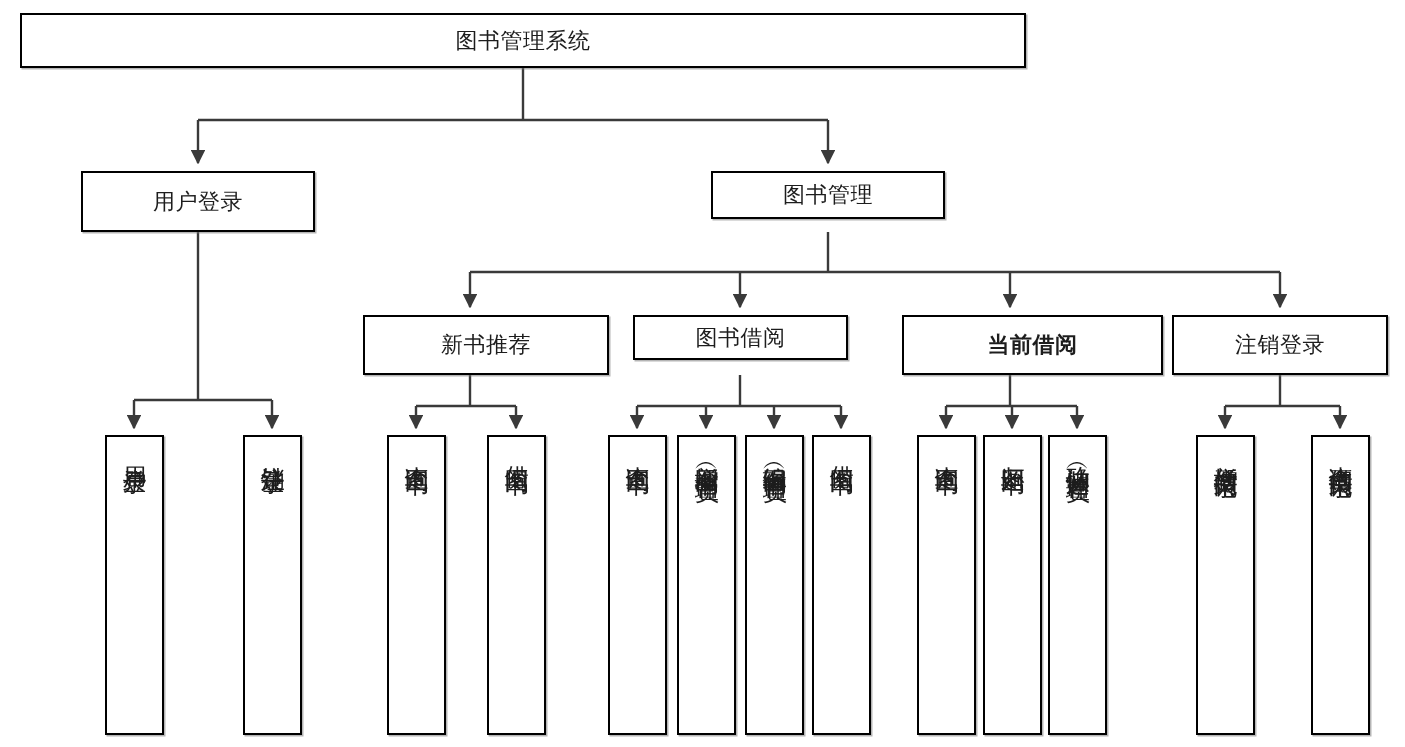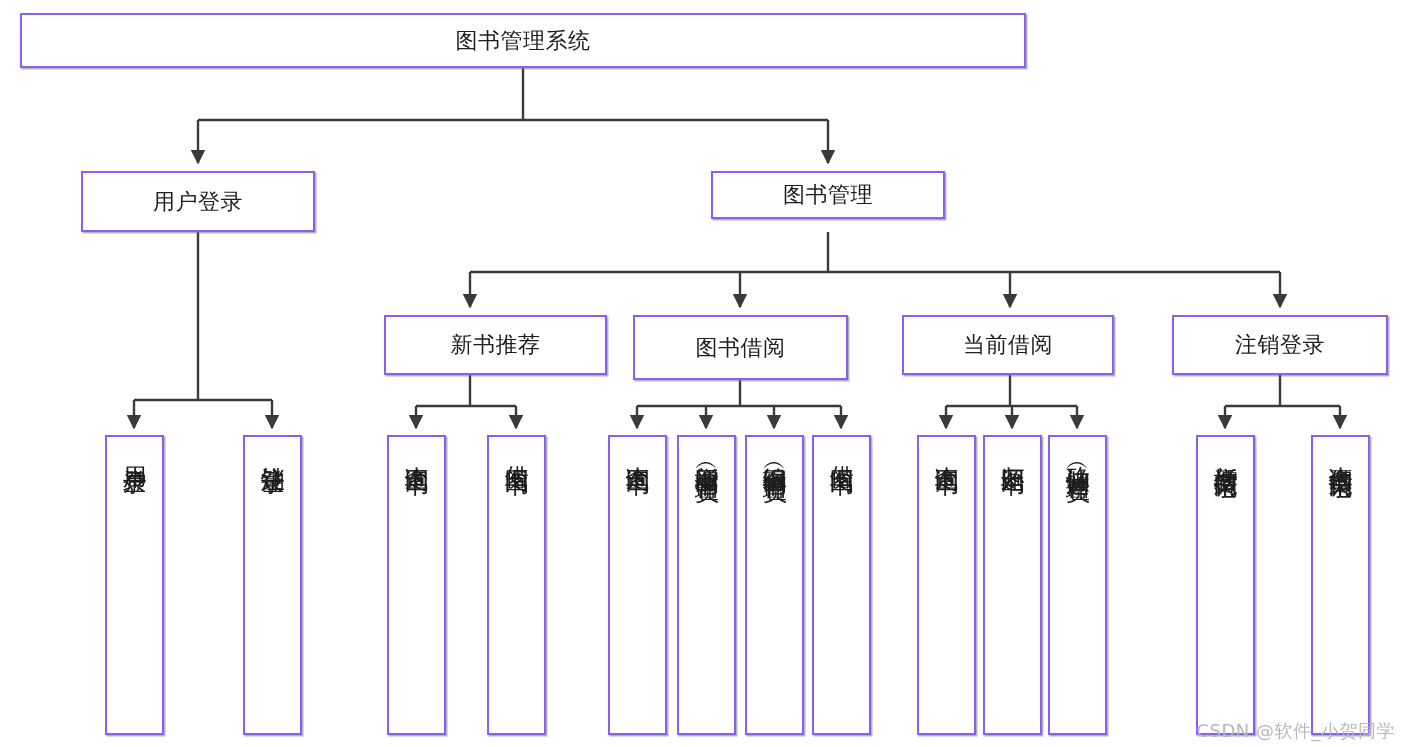--- a/index.html
+++ b/index.html
@@ -24,21 +24,21 @@
     left: 0;
     top: 0;
     width: 1405px;
     height: 747px;
     pointer-events: none;
   }
   .node {
     position: absolute;
     box-sizing: border-box;
     background: #ffffff;
-    border: 2px solid #8b5cf6;
+    border: 2px solid #000000;
     box-shadow: 1.5px 1.5px 0 0 rgba(120,120,120,0.55);
     display: flex;
     align-items: center;
     justify-content: center;
     color: #1d1d1d;
     text-align: center;
   }
   .node .label {
     font-size: 22px;
     line-height: 1.05;
@@ -129,27 +129,27 @@
     <span class="label">图书管理系统</span>
   </div>
 
   <div class="node" id="node-l2-0" style="left: 81px; top: 171px; width: 234px; height: 61px;">
     <span class="label">用户登录</span>
   </div>
   <div class="node" id="node-l2-1" style="left: 711px; top: 171px; width: 234px; height: 48px;">
     <span class="label">图书管理</span>
   </div>
 
-  <div class="node" id="node-l3-0" style="left: 363px; top: 315px; width: 223px; height: 60px; margin-left: 21px;">
+  <div class="node" id="node-l3-0" style="left: 363px; top: 315px; width: 246px; height: 60px;">
     <span class="label">新书推荐</span>
   </div>
-  <div class="node" id="node-l3-1" style="left: 633px; top: 315px; width: 215px; height: 65px;">
+  <div class="node" id="node-l3-1" style="left: 633px; top: 315px; width: 215px; height: 45px;">
     <span class="label">图书借阅</span>
   </div>
-  <div class="node" id="node-l3-2" style="left: 902px; top: 315px; width: 212px; height: 60px;">
+  <div class="node" id="node-l3-2" style="left: 902px; top: 315px; width: 261px; height: 60px; font-weight: bold;">
     <span class="label">当前借阅</span>
   </div>
   <div class="node" id="node-l3-3" style="left: 1172px; top: 315px; width: 216px; height: 60px;">
     <span class="label">注销登录</span>
   </div>
 
   <div class="node vertical" id="node-leaf-0" style="left: 105px; top: 435px; width: 59px; height: 300px;">
     <span class="label">用户登录</span>
   </div>
   <div class="node vertical" id="node-leaf-1" style="left: 243px; top: 435px; width: 59px; height: 300px;">
@@ -182,15 +182,14 @@
   <div class="node vertical" id="node-leaf-10" style="left: 1048px; top: 435px; width: 59px; height: 300px;">
     <span class="label">确认归还（管理员）</span>
   </div>
   <div class="node vertical" id="node-leaf-11" style="left: 1196px; top: 435px; width: 59px; height: 300px;">
     <span class="label">新增借阅记录</span>
   </div>
   <div class="node vertical" id="node-leaf-12" style="left: 1311px; top: 435px; width: 59px; height: 300px;">
     <span class="label">查询借阅记录</span>
   </div>
 
-  <div class="watermark">CSDN @软件_小贺同学</div>
 
 </div>
 
 </body></html>

